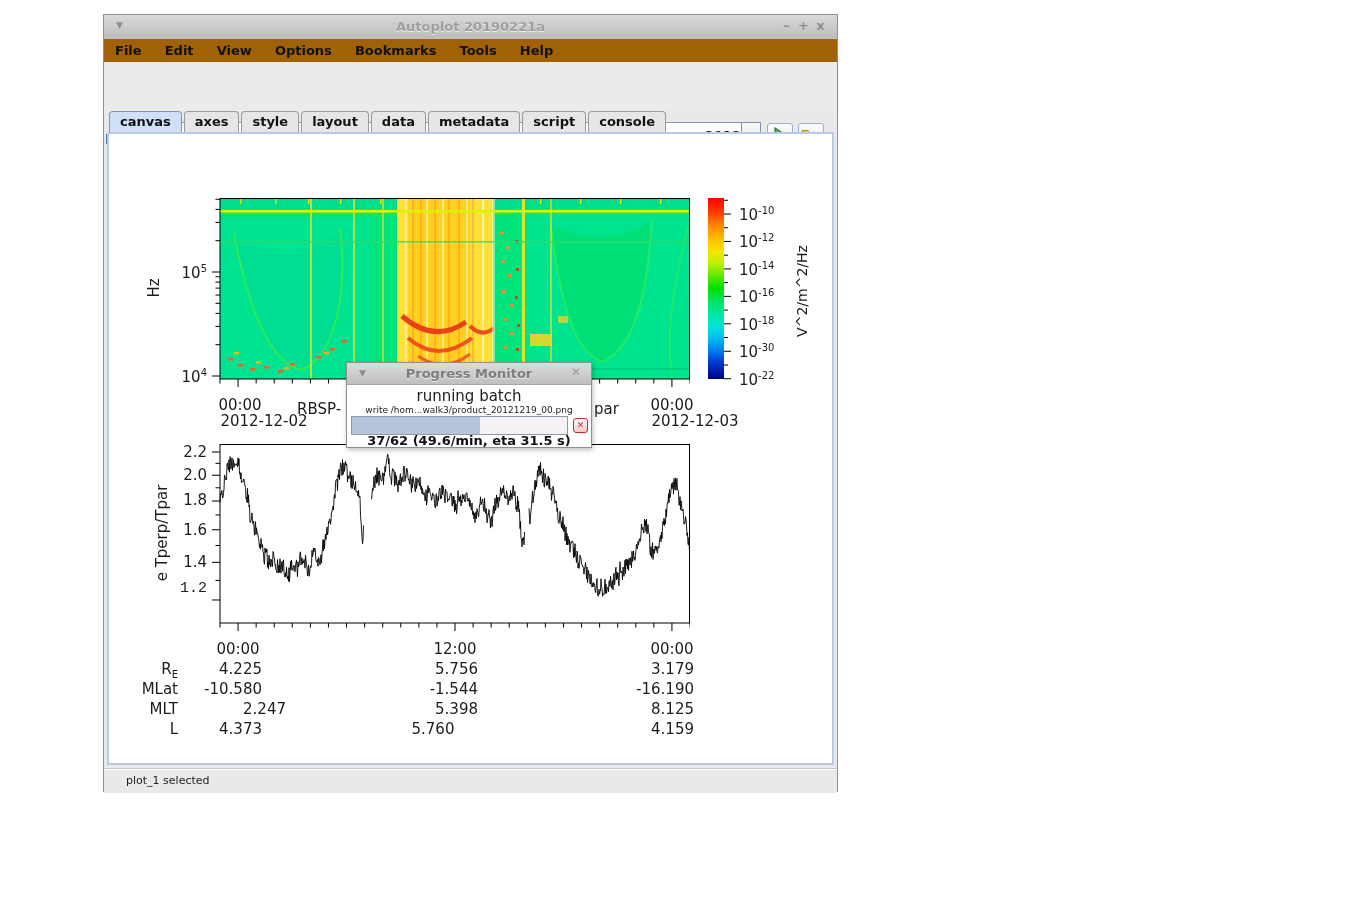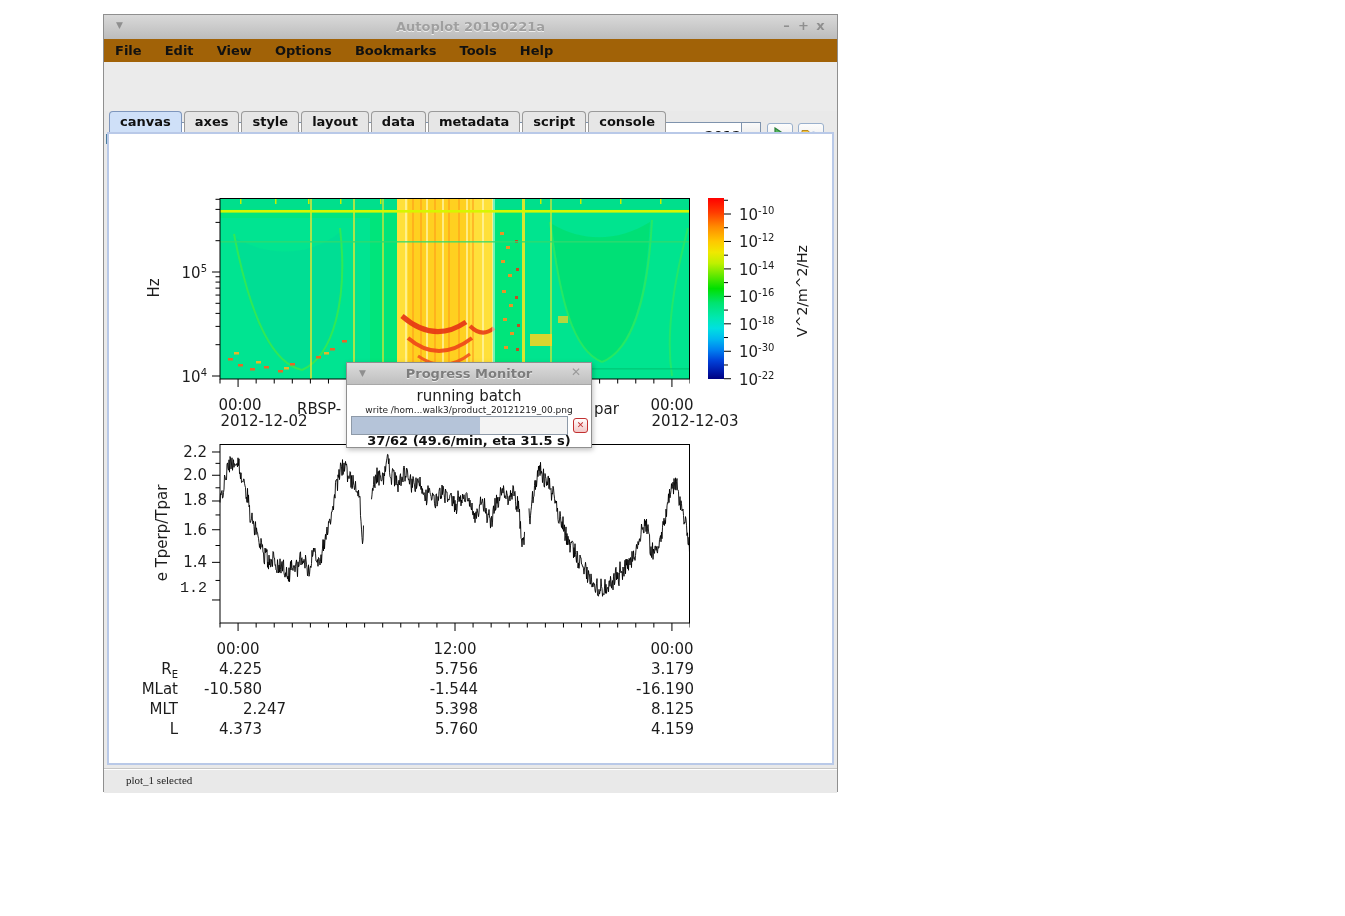--- a/index.html
+++ b/index.html
@@ -30,21 +30,21 @@
   .tabstrip .pad{display:inline-block;width:3px;}
   
   .content{position:absolute;left:3px;top:117px;width:727px;height:633px;border:2px solid #b9c9e8;background:#fff;box-sizing:content-box;}
   .content{width:723px;height:629px;}
   .cv-txt{position:absolute;font-size:15px;color:#1c1c1c;white-space:pre;}
   .ctr{text-align:center;}
   .rgt{text-align:right;}
   .vlab{position:absolute;transform:rotate(-90deg);text-align:center;font-size:15px;color:#1c1c1c;height:16px;line-height:16px;white-space:pre;}
   sup{font-size:10px;} sub{font-size:10px;}
   
-  .statusbar{position:absolute;left:0;right:0;top:753px;height:24px;background:#e9e9e9;border-top:1px solid #c7c7c7;box-shadow:0 1px 0 #fff inset;font-family:Liberation Serif, serif;}
+  .statusbar{position:absolute;left:0;right:0;top:753px;height:24px;background:#e9e9e9;border-top:1px solid #c7c7c7;box-shadow:0 1px 0 #fff inset;}
   .statusbar div{position:absolute;left:22px;top:5px;font-size:11px;color:#222;}
   
   #dialog{position:absolute;left:346px;top:362px;width:246px;height:86px;background:#fff;border:1px solid #8f8f8f;box-shadow:1px 2px 5px rgba(0,0,0,.25);z-index:50;box-sizing:border-box;}
   #dialog .dt{position:absolute;left:0;top:0;right:0;height:21px;background:linear-gradient(#dcdcdc,#bfbfbf);border-bottom:1px solid #a8a8a8;}
   #dialog .dt .ttl{position:absolute;left:0;right:0;top:3px;text-align:center;font-size:13px;font-weight:bold;color:#7d7d7d;text-shadow:0 1px 0 #eee;}
   #dialog .dt .tri{position:absolute;left:12px;top:5px;font-size:9px;color:#8f8f8f;}
   #dialog .dt .x{position:absolute;right:10px;top:2px;font-size:12px;font-weight:bold;color:#9a9a9a;}
   .dlg-task{position:absolute;left:0;right:0;top:24px;text-align:center;font-size:15px;color:#1c1c1c;}
   .dlg-detail{position:absolute;left:0;right:0;top:42px;text-align:center;font-size:9px;font-weight:normal;color:#222;}
   .dlg-bar{position:absolute;left:4px;top:53px;width:217px;height:19px;background:#f3f3f3;border:1px solid #8e9aa8;box-sizing:border-box;}
@@ -370,21 +370,21 @@
       <div class="cv-txt rgt" style="left:279px;top:546px;width:90px;">-1.544</div>
       <div class="cv-txt rgt" style="left:495px;top:546px;width:90px;">-16.190</div>
 
       <div class="cv-txt rgt" style="left:9px;top:566px;width:60px;">MLT</div>
       <div class="cv-txt rgt" style="left:55px;top:566px;width:90px;margin-left:32px;">2.247</div>
       <div class="cv-txt rgt" style="left:279px;top:566px;width:90px;">5.398</div>
       <div class="cv-txt rgt" style="left:495px;top:566px;width:90px;">8.125</div>
 
       <div class="cv-txt rgt" style="left:9px;top:586px;width:60px;">L</div>
       <div class="cv-txt rgt" style="left:63px;top:586px;width:90px;">4.373</div>
-      <div class="cv-txt rgt" style="left:279px;top:586px;width:90px;">5.760</div>
+      <div class="cv-txt rgt" style="left:279px;top:586px;width:90px;text-align:center;">5.760</div>
       <div class="cv-txt rgt" style="left:495px;top:586px;width:90px;">4.159</div>
 
     </div>
 
     <div class="statusbar">
       <div>plot_1 selected</div>
     </div>
   </div>
 
   <div id="dialog">

